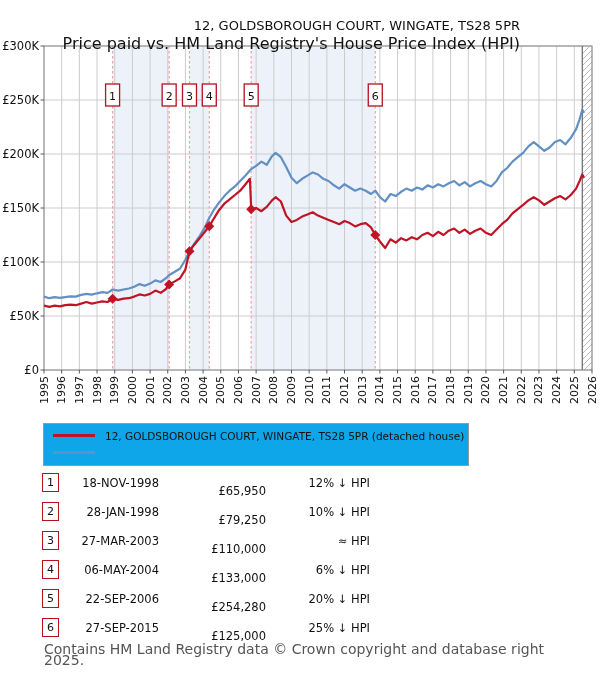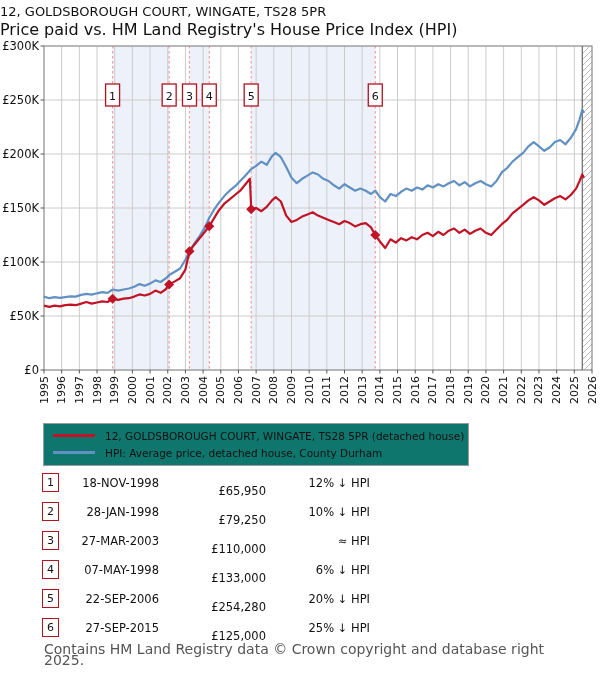--- a/index.html
+++ b/index.html
@@ -1,23 +1,23 @@
 <!DOCTYPE html>
 <html><head>
 <meta charset="utf-8">
 <style>
   html,body{margin:0;padding:0;background:#ffffff;width:600px;height:680px;overflow:hidden;
     font-family:"DejaVu Sans","Liberation Sans",sans-serif;}
   #stage{position:relative;width:600px;height:680px;background:#fff;}
-  .titles{position:absolute;top:3px;left:0;width:520px;text-align:left;color:#111;}
+  .titles{position:absolute;top:17px;left:0;width:520px;text-align:right;color:#111;}
   .title-main{font-size:13px;line-height:18px;}
   .title-sub{font-size:16px;line-height:17px;}
   #chart-svg{position:absolute;top:0;left:0;}
   .legend{position:absolute;left:43px;top:423px;width:424px;border:1px solid #9a9a9a;
-    background:#0f766e;padding:3px 0 4px 0;}
+    background:#0ea5e9;padding:3px 0 4px 0;}
   .lrow{display:flex;align-items:center;height:17px;}
   .lsample{display:inline-block;width:42px;height:3px;margin:0 10px 0 9px;flex:0 0 auto;}
   .ltext{font-size:10.5px;color:#111;white-space:nowrap;}
   #tx-table{position:absolute;left:42px;top:468px;width:420px;}
   .trow{display:flex;align-items:center;height:29px;font-size:11.5px;color:#111;}
   .tnum{width:15px;height:17px;border:1.5px solid #b3121f;background:#fff;display:flex;
     align-items:center;justify-content:center;font-size:11px;flex:0 0 auto;}
   .tdate{width:100px;text-align:right;}
   .tprice{width:107px;text-align:right;margin-top:16px;}
   .tpct{width:104px;text-align:right;}
@@ -205,21 +205,20 @@
     <div class="title-sub">Price paid vs. HM Land Registry's House Price Index (HPI)</div>
   </div>
 
   <div class="legend">
     <div class="lrow">
       <span class="lsample" id="sample-property" style="background: rgb(193, 19, 38);"></span>
       <span class="ltext">12, GOLDSBOROUGH COURT, WINGATE, TS28 5PR (detached house)</span>
     </div>
     <div class="lrow">
       <span class="lsample" id="sample-hpi" style="background: rgb(97, 144, 194);"></span>
-      <span class="ltext">HPI: Average price, detached house, County Durham</span>
     </div>
   </div>
 
   <div id="tx-table">
       <div class="trow">
         <span class="tnum">1</span>
         <span class="tdate">18-NOV-1998</span>
         <span class="tprice">£65,950</span>
         <span class="tpct">12% ↓ HPI</span>
       </div>
@@ -230,21 +229,21 @@
         <span class="tpct">10% ↓ HPI</span>
       </div>
       <div class="trow">
         <span class="tnum">3</span>
         <span class="tdate">27-MAR-2003</span>
         <span class="tprice">£110,000</span>
         <span class="tpct">≈ HPI</span>
       </div>
       <div class="trow">
         <span class="tnum">4</span>
-        <span class="tdate">07-MAY-1998</span>
+        <span class="tdate">06-MAY-2004</span>
         <span class="tprice">£133,000</span>
         <span class="tpct">6% ↓ HPI</span>
       </div>
       <div class="trow">
         <span class="tnum">5</span>
         <span class="tdate">22-SEP-2006</span>
         <span class="tprice">£254,280</span>
         <span class="tpct">20% ↓ HPI</span>
       </div>
       <div class="trow">

